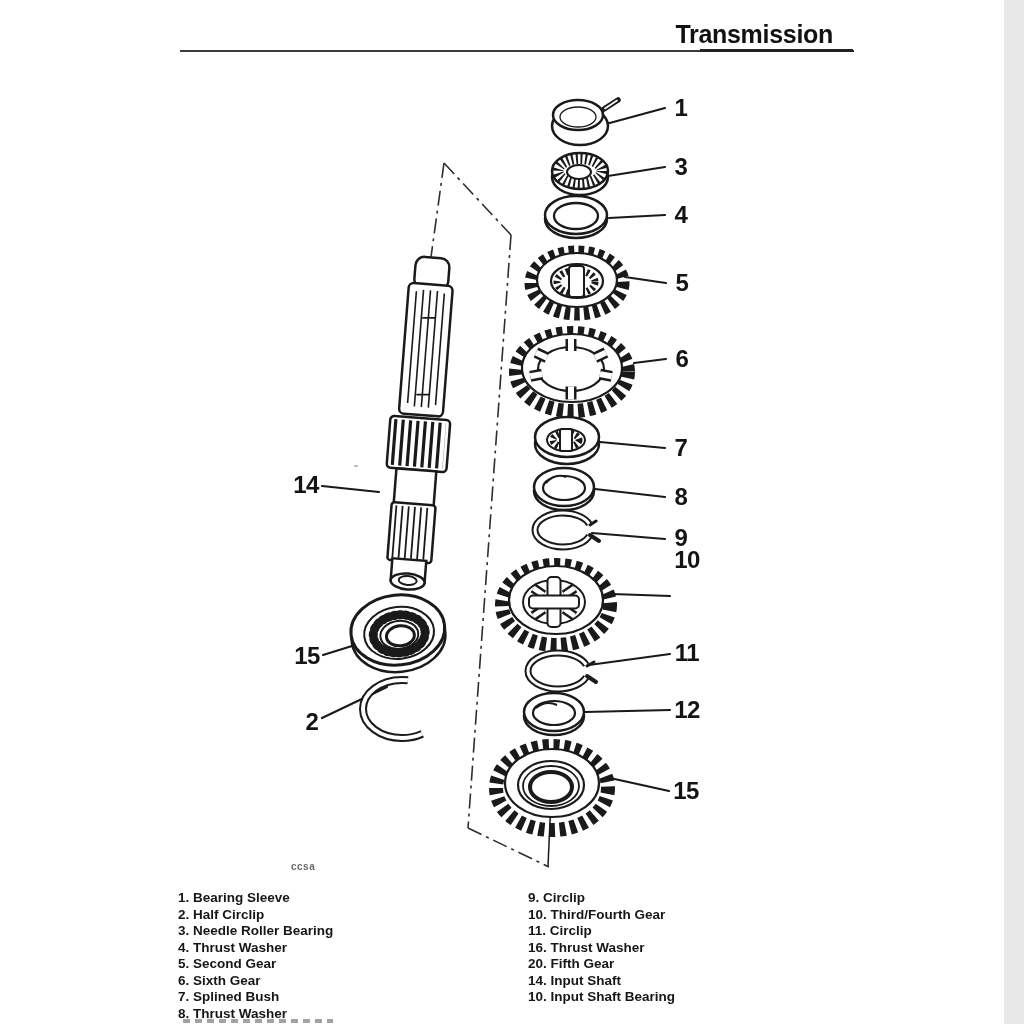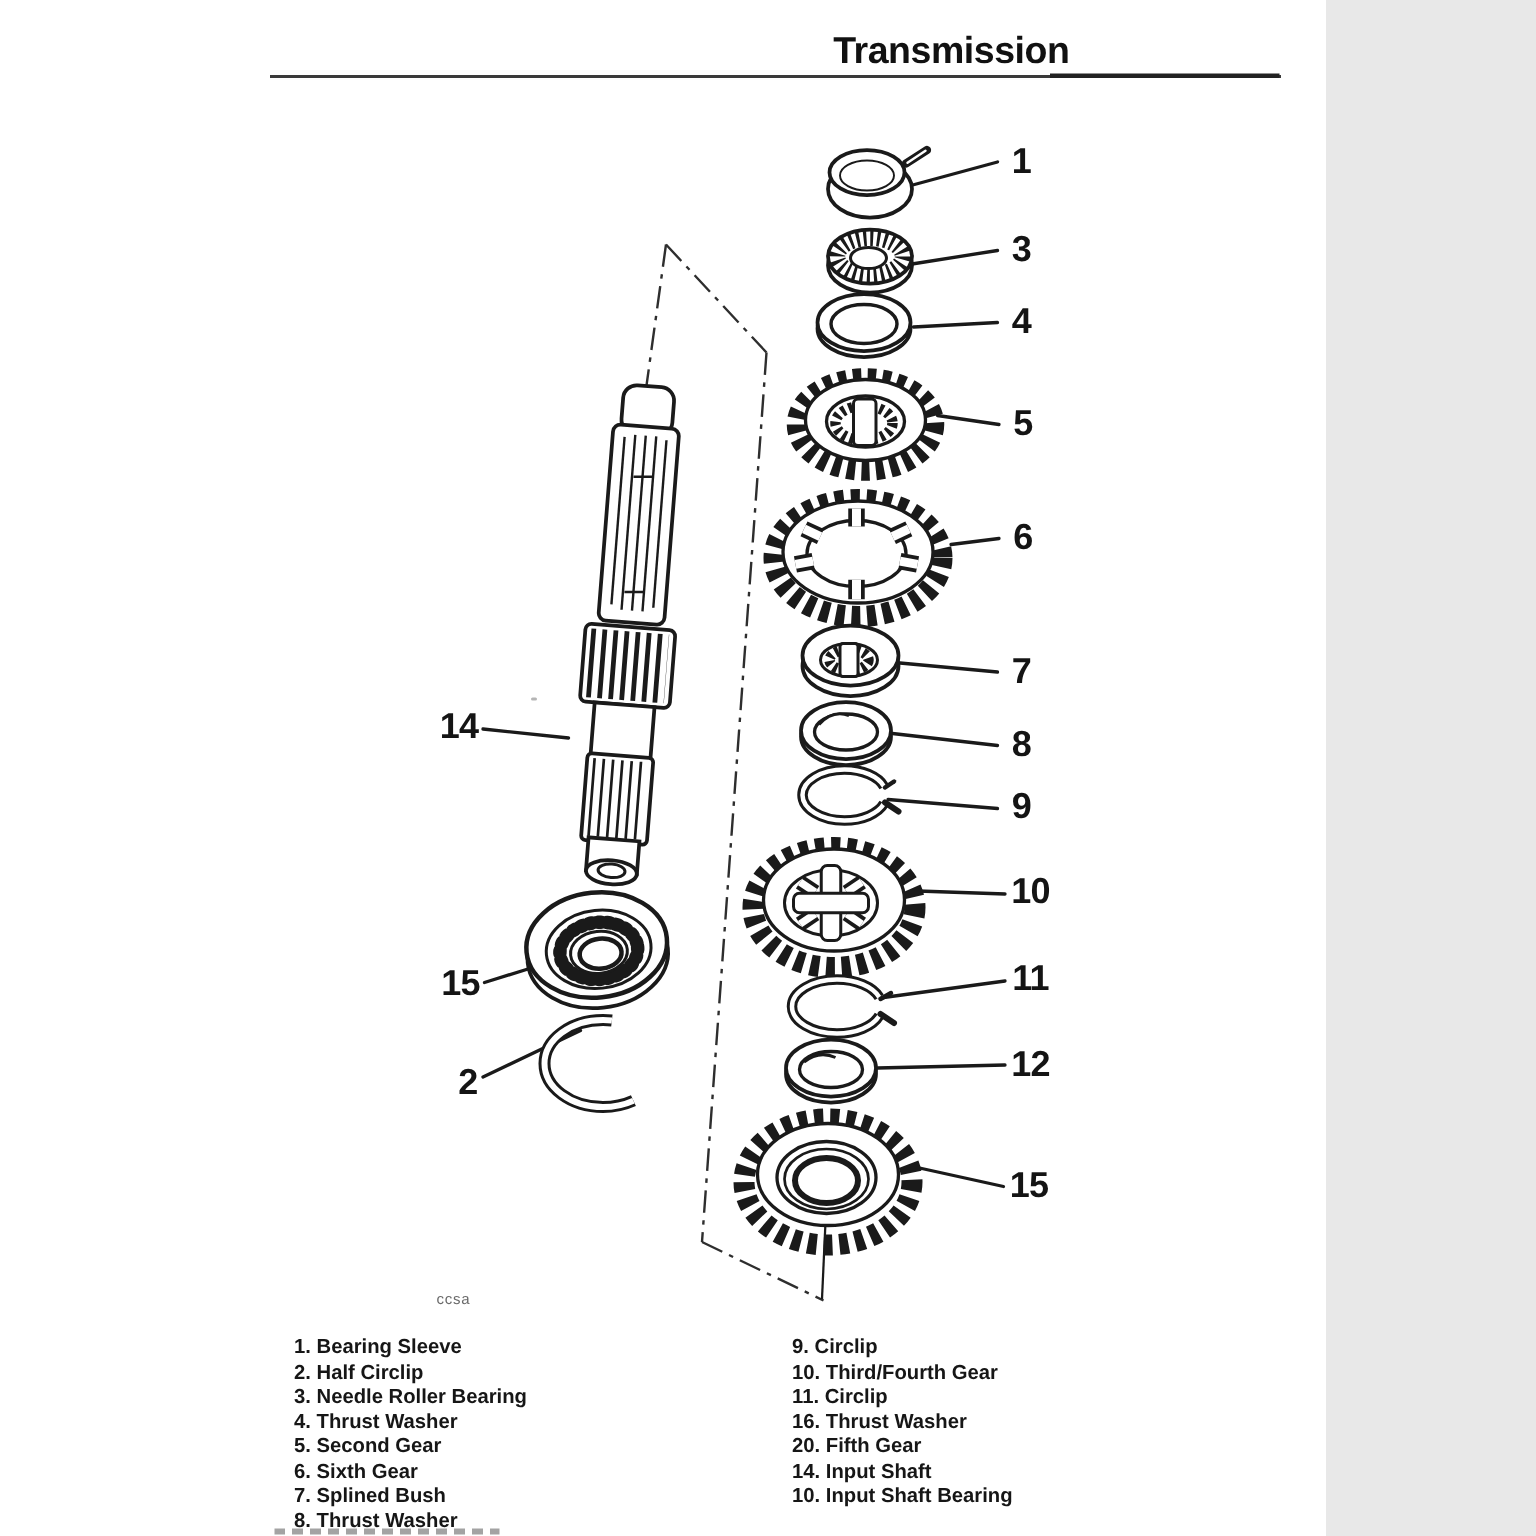--- a/index.html
+++ b/index.html
@@ -1,29 +1,29 @@
 <!DOCTYPE html>
 <html><head>
 <meta charset="utf-8">
 <style>
   html,body{margin:0;padding:0;background:#e8e8e8;}
-  #page{position:relative;width:884px;height:1024px;background:#ffffff;overflow:hidden;
+  #page{position:relative;width:1004px;height:1024px;background:#ffffff;overflow:hidden;
         font-family:"Liberation Sans", sans-serif;color:#151515;}
   .page-title{position:absolute;top:20px;right:171px;font-size:25px;font-weight:700;
               letter-spacing:-0.3px;color:#111;}
   .header-rule{position:absolute;top:50px;left:180px;width:674px;height:2px;background:#3a3a3a;}
   .header-rule-dark{position:absolute;top:49px;left:700px;width:153px;height:3px;background:#222;}
   svg{position:absolute;left:0;top:0;}
   .callout{position:absolute;transform:translate(-50%,-50%);font-weight:700;font-size:24px;
            color:#141414;letter-spacing:-0.5px;white-space:nowrap;}
-  .fig-code{position:absolute;left:291px;top:861px;font-size:10px;color:#6a6a6a;letter-spacing:0.5px;}
+  .fig-code{position:absolute;left:291px;top:861px;font-size:10px;color:#6a6a6a;letter-spacing:0.5px;font-weight:bold;}
   .legend-col{position:absolute;display:flex;flex-direction:column;}
   .legend-col .legend-item{font-weight:700;font-size:13.5px;line-height:16.5px;color:#161616;
                            white-space:nowrap;}
-  #legend-left{left:196px;top:890px;justify-content:flex-end;}
+  #legend-left{left:178px;top:890px;justify-content:flex-end;}
   #legend-right{left:528px;top:890px;justify-content:center;}
   .edge-artifact{position:absolute;left:183px;top:1019px;width:150px;height:4px;opacity:.45;
      background:repeating-linear-gradient(90deg,#333 0 7px,transparent 7px 12px);}
   .speck{position:absolute;width:4px;height:2px;background:#b5b5b5;border-radius:2px;}
 </style>
 </head>
 <body>
 
 <div id="page">
 
@@ -214,21 +214,21 @@
   </svg>
 
   <span class="callout" style="left:681px;top:108px">1</span>
   <span class="callout" style="left:681px;top:167px">3</span>
   <span class="callout" style="left:681px;top:215px">4</span>
   <span class="callout" style="left:682px;top:283px">5</span>
   <span class="callout" style="left:682px;top:359px">6</span>
   <span class="callout" style="left:681px;top:448px">7</span>
   <span class="callout" style="left:681px;top:497px">8</span>
   <span class="callout" style="left:681px;top:538px">9</span>
-  <span class="callout" style="left:687px;top:595px">10</span>
+  <span class="callout" style="left:687px;top:560px">10</span>
   <span class="callout" style="left:687px;top:653px">11</span>
   <span class="callout" style="left:687px;top:710px">12</span>
   <span class="callout" style="left:686px;top:791px">15</span>
   <span class="callout" style="left:306px;top:485px">14</span>
   <span class="callout" style="left:307px;top:656px">15</span>
   <span class="callout" style="left:312px;top:722px">2</span>
 
   <div class="fig-code">ccsa</div>
 
   <div id="legend-left" class="legend-col">

